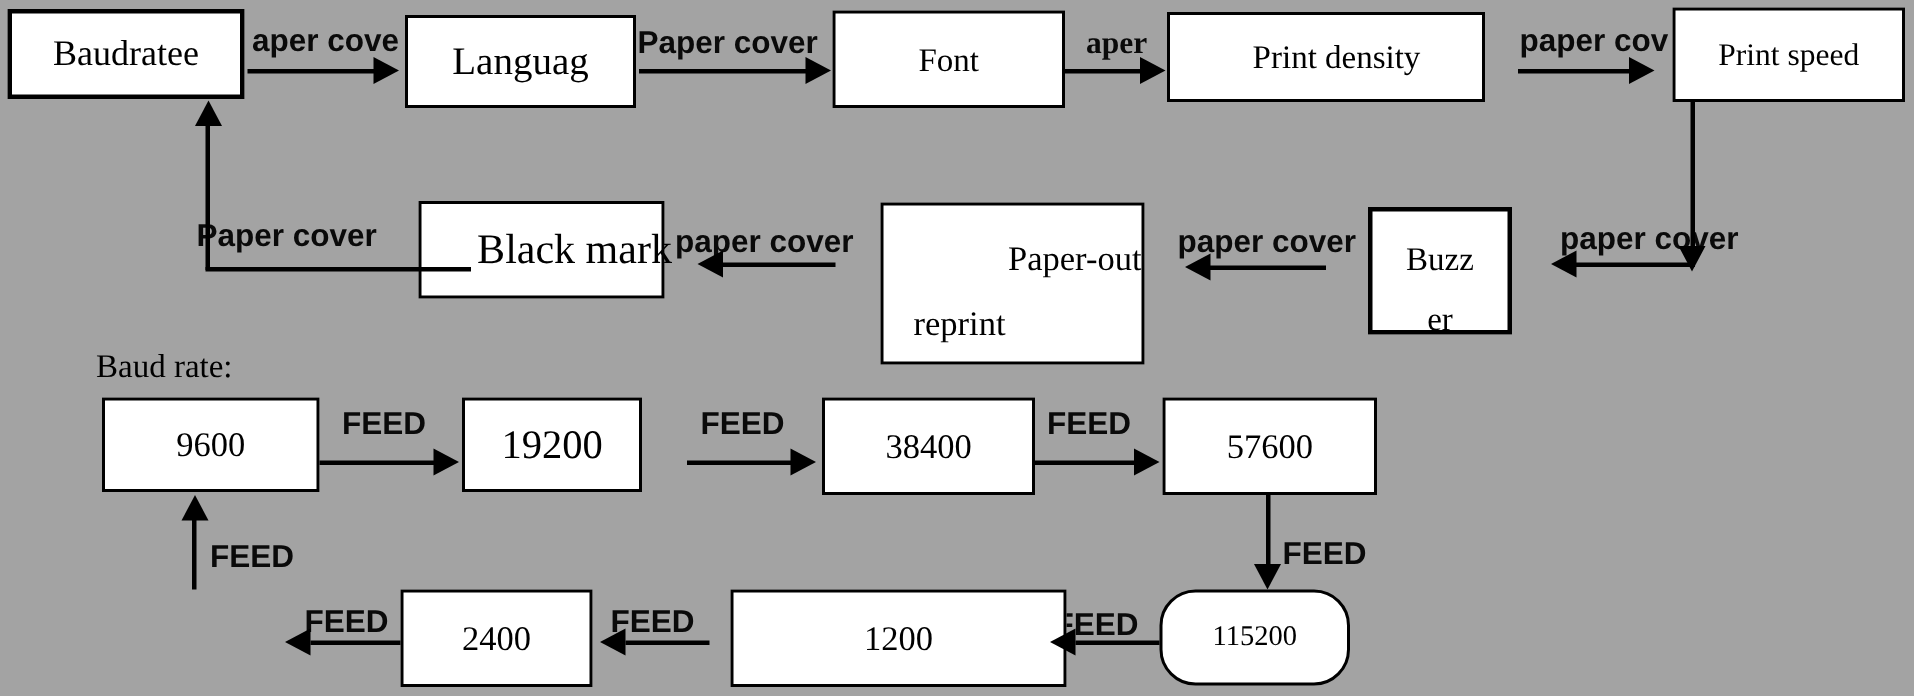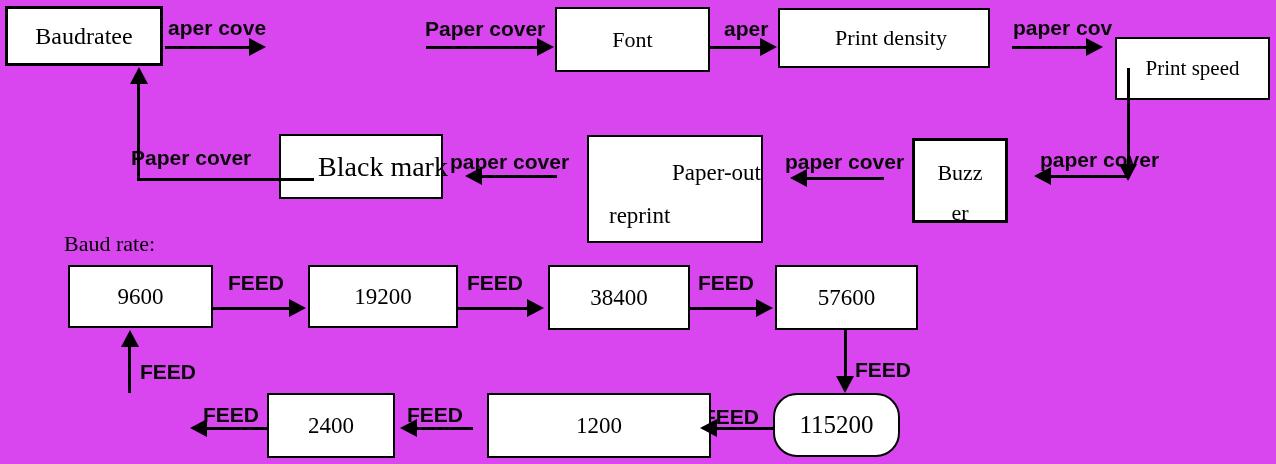--- a/index.html
+++ b/index.html
@@ -1,16 +1,16 @@
 <!DOCTYPE html>
 <html><head>
 <meta charset="utf-8">
 <style>
   html,body{margin:0;padding:0;background:#ffffff;}
-  .canvas{position:relative;width:1276px;height:464px;background:#d946ef;overflow:hidden;
+  .canvas{position:relative;width:1276px;height:464px;background:#a3a3a3;overflow:hidden;
           font-family:"Liberation Serif","DejaVu Serif",serif;color:#000;}
   .box{position:absolute;box-sizing:border-box;border:2px solid #000;background:#fff;
        display:flex;align-items:center;justify-content:center;z-index:2;white-space:nowrap;}
   .box.thick{border-width:3px;}
   .blocktext{display:block;overflow:hidden;}
   .lbl{position:absolute;font-family:"Liberation Sans","DejaVu Sans",sans-serif;
        font-weight:600;font-size:21px;color:#0a0a0a;z-index:2;white-space:nowrap;line-height:1.1;}
   .hline{position:absolute;height:3px;background:#000;z-index:3;}
   .vline{position:absolute;width:3px;background:#000;z-index:3;}
   .arr{position:absolute;width:0;height:0;z-index:3;}
@@ -26,42 +26,45 @@
 <div class="canvas">
 
   <div class="box thick" style="left:5px;top:6px;width:158px;height:60px;font-size:24px;">
     <span>Baudratee</span>
   </div>
 
   <div class="lbl" style="left:168px;top:16px;">aper cove</div>
   <div class="hline" style="left:165px;top:46px;width:86px;"></div>
   <div class="arr arr-r" style="left:249px;top:38px;"></div>
 
+  <div class="box" style="left:270px;top:10px;width:154px;height:62px;font-size:26px;">
+    <span>Languag</span>
+  </div>
 
   <div class="lbl" style="left:425px;top:17px;">Paper cover</div>
   <div class="hline" style="left:426px;top:46px;width:112px;"></div>
   <div class="arr arr-r" style="left:537px;top:38px;"></div>
 
   <div class="box" style="left:555px;top:7px;width:155px;height:65px;font-size:22px;">
     <span>Font</span>
   </div>
 
-  <div class="lbl" style="left:724px;top:17px;">aper</div>
+  <div class="lbl" style="left:724px;top:17px;font-family:Liberation Serif, serif;">aper</div>
   <div class="hline" style="left:710px;top:46px;width:52px;"></div>
   <div class="arr arr-r" style="left:760px;top:38px;"></div>
 
   <div class="box" style="left:778px;top:8px;width:212px;height:60px;font-size:22px;justify-content:center;padding-left:14px;">
     <span>Print density</span>
   </div>
 
   <div class="lbl" style="left:1013px;top:16px;">paper cov</div>
   <div class="hline" style="left:1012px;top:46px;width:74px;"></div>
   <div class="arr arr-r" style="left:1086px;top:38px;"></div>
 
-  <div class="box" style="left:1115px;top:5px;width:155px;height:63px;font-size:21px;margin-top:32px;">
+  <div class="box" style="left:1115px;top:5px;width:155px;height:63px;font-size:21px;">
     <span>Print speed</span>
   </div>
 
   <div class="vline" style="left:1127px;top:68px;height:110px;"></div>
   <div class="arr arr-d" style="left:1119px;top:164px;"></div>
   <div class="lbl" style="left:1040px;top:148px;">paper cover</div>
   <div class="hline" style="left:1050px;top:175px;width:79px;"></div>
   <div class="arr arr-l" style="left:1034px;top:167px;"></div>
 
   <div class="box thick blocktext" style="left:912px;top:138px;width:96px;height:85px;font-size:22px;padding-top:12px;line-height:40px;text-align:center;">
@@ -93,21 +96,21 @@
 
   <div class="heading" style="left:64px;top:231px;">Baud rate:</div>
 
   <div class="box" style="left:68px;top:265px;width:145px;height:63px;font-size:23px;">
     <span>9600</span>
   </div>
   <div class="lbl" style="left:228px;top:271px;">FEED</div>
   <div class="hline" style="left:213px;top:307px;width:77px;"></div>
   <div class="arr arr-r" style="left:289px;top:299px;"></div>
 
-  <div class="box" style="left:308px;top:265px;width:150px;height:63px;font-size:23px;">
+  <div class="box" style="left:308px;top:265px;width:120px;height:63px;font-size:27px;">
     <span>19200</span>
   </div>
   <div class="lbl" style="left:467px;top:271px;">FEED</div>
   <div class="hline" style="left:458px;top:307px;width:70px;"></div>
   <div class="arr arr-r" style="left:527px;top:299px;"></div>
 
   <div class="box" style="left:548px;top:265px;width:142px;height:65px;font-size:23px;">
     <span>38400</span>
   </div>
   <div class="lbl" style="left:698px;top:271px;">FEED</div>
@@ -115,21 +118,21 @@
   <div class="arr arr-r" style="left:756px;top:299px;"></div>
 
   <div class="box" style="left:775px;top:265px;width:143px;height:65px;font-size:23px;">
     <span>57600</span>
   </div>
 
   <div class="vline" style="left:844px;top:330px;height:48px;"></div>
   <div class="arr arr-d" style="left:836px;top:376px;"></div>
   <div class="lbl" style="left:855px;top:358px;">FEED</div>
 
-  <div class="box" style="left:773px;top:393px;width:127px;height:64px;font-size:25px;border-radius:24px;">
+  <div class="box" style="left:773px;top:393px;width:127px;height:64px;font-size:19px;border-radius:24px;">
     <span>115200</span>
   </div>
   <div class="lbl" style="left:703px;top:405px;">FEED</div>
   <div class="hline" style="left:717px;top:427px;width:56px;"></div>
   <div class="arr arr-l" style="left:700px;top:419px;"></div>
 
   <div class="box" style="left:473px;top:393px;width:224px;height:65px;font-size:23px;margin-left:14px;">
     <span>1200</span>
   </div>
   <div class="lbl" style="left:407px;top:403px;">FEED</div>

